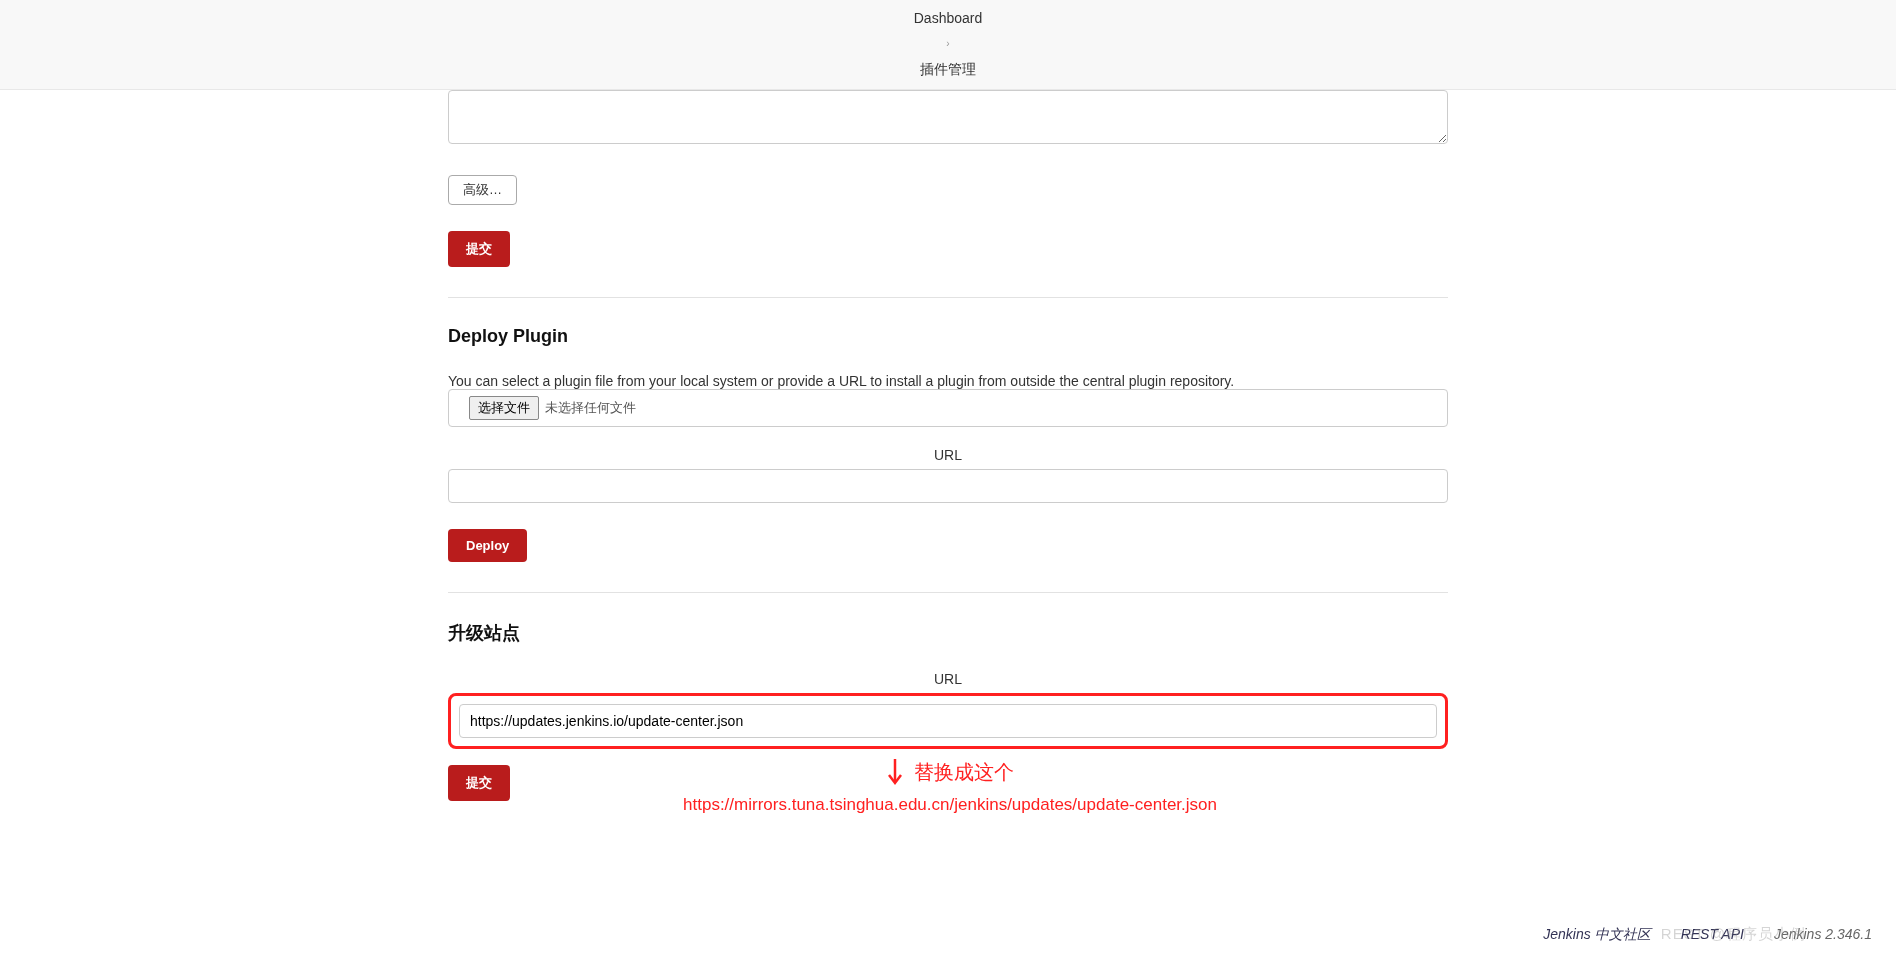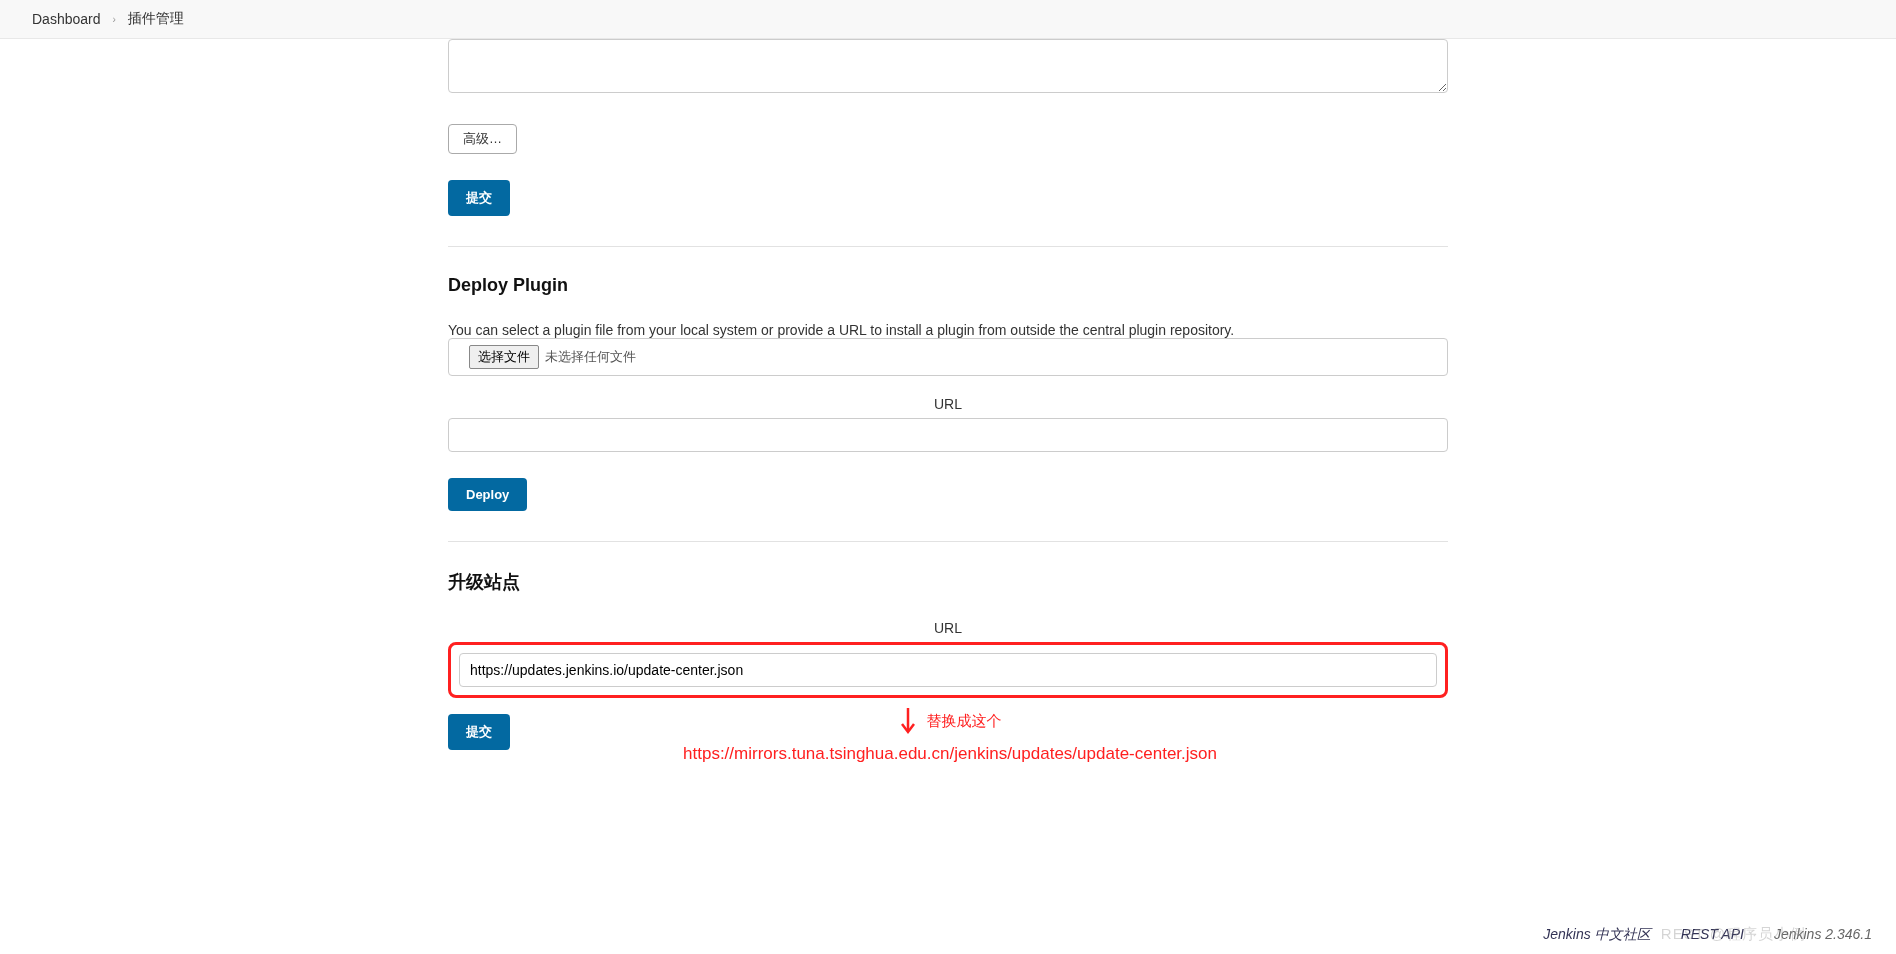--- a/index.html
+++ b/index.html
@@ -9,25 +9,26 @@
     }
     body {
       font-family: -apple-system, BlinkMacSystemFont, "Segoe UI", Helvetica, Arial, sans-serif;
       background: #fff;
       color: #333;
       font-size: 14px;
     }
     .breadcrumb-bar {
       background: #f8f8f8;
       border-bottom: 1px solid #e8e8e8;
-      padding: 10px 32px;
+      padding: 10px 8px;
       display: flex;
       align-items: center;
       gap: 12px;
       font-size: 14px;
+      flex-direction: column;
     }
     .breadcrumb-item {
       color: #333;
       text-decoration: none;
       cursor: pointer;
     }
     .breadcrumb-sep {
       color: #999;
       font-size: 10px;
     }
@@ -50,21 +51,21 @@
       background: #fff;
       border: 1px solid #aaa;
       border-radius: 4px;
       padding: 5px 14px;
       font-size: 13px;
       cursor: pointer;
       color: #333;
       margin-top: 28px;
     }
     .btn-primary {
-      background: #0369a1;
+      background: #b91c1c;
       color: #fff;
       border: none;
       border-radius: 4px;
       padding: 9px 18px;
       font-size: 13px;
       font-weight: 600;
       cursor: pointer;
       margin-top: 26px;
     }
     .divider {
@@ -127,21 +128,21 @@
       padding: 8px 10px;
       font-size: 14px;
     }
     .highlight-box {
       border: 3px solid #ff2020;
       border-radius: 8px;
       padding: 8px;
     }
     .annotation-label {
       color: #ff2020;
-      font-size: 15px;
+      font-size: 20px;
       text-align: center;
       display: inline-block;
       margin-left: 10px;
       vertical-align: middle;
     }
     .annotation-row {
       display: flex;
       justify-content: center;
       align-items: center;
       margin-top: 8px;

